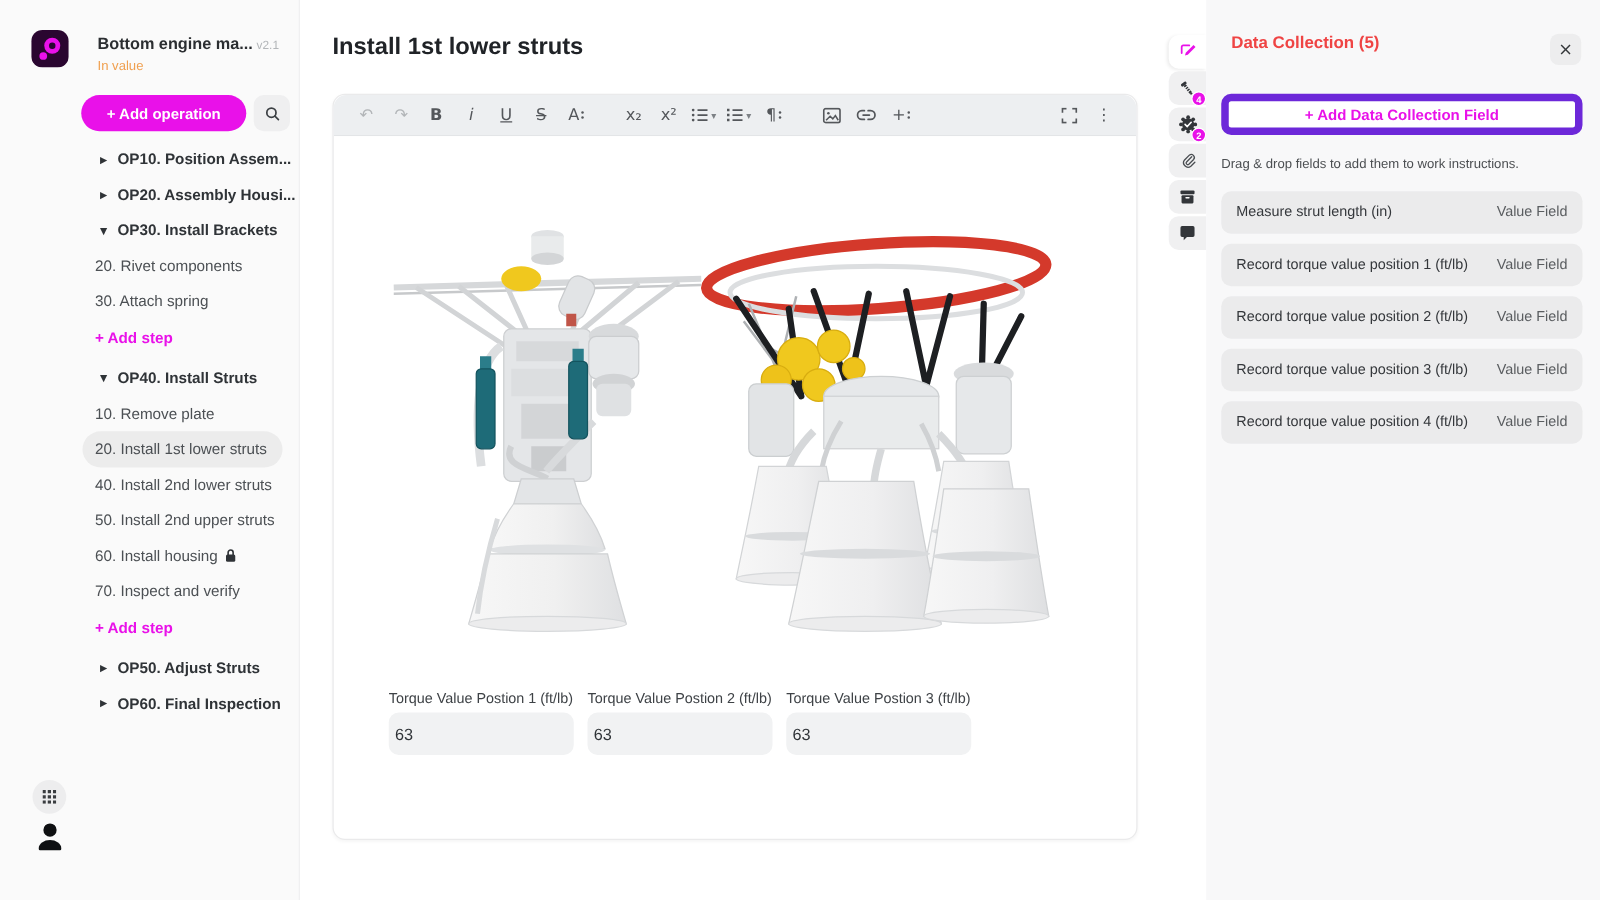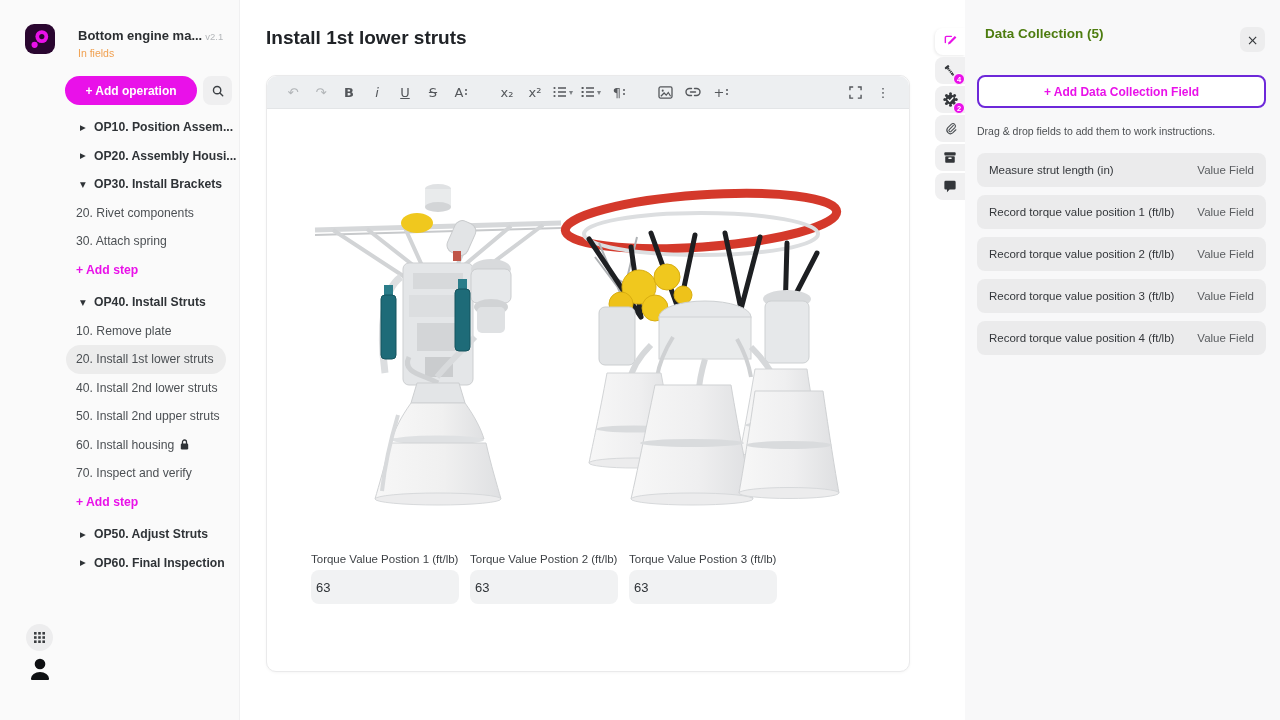--- a/index.html
+++ b/index.html
@@ -75,27 +75,27 @@
   .tab.active { background:#fff; box-shadow:-1px 1px 3px rgba(0,0,0,.08); }
   .badge { position:absolute; right:0; bottom:-1px; width:12px; height:12px;
     border-radius:50%; background:#e911e9; border:1px solid #fff; color:#fff;
     font-size:7.5px; font-weight:bold; display:flex; align-items:center;
     justify-content:center; }
 
   
   .panel { position:absolute; left:965px; top:0; width:315px; height:720px;
     background:#f8f8f9; }
   .panel-title { position:absolute; left:20px; top:26px; font-size:13.5px;
-    font-weight:bold; color:#4d7c0f; }
+    font-weight:bold; color:#ef4444; }
   .close-btn { position:absolute; right:15px; top:27px; width:25px; height:25px;
     background:#ededee; border:none; border-radius:7px; font-size:14px;
     color:#34373a; cursor:pointer; display:flex; align-items:center;
     justify-content:center; font-family:"DejaVu Sans", sans-serif; }
   .add-field { position:absolute; left:12px; top:75px; width:289px; height:33px;
-    background:#fff; border:2px solid #6d28d9; border-radius:8px; color:#e911e9;
+    background:#fff; border:6px solid #6d28d9; border-radius:8px; color:#e911e9;
     font-weight:bold; font-size:12px; font-family:inherit; cursor:pointer; }
   .hint { position:absolute; left:12px; top:125px; font-size:10.5px; color:#4c4f52; }
   .dc-list { position:absolute; left:12px; top:153px; width:289px; }
   .dc-row { width:289px; height:34px; margin-bottom:8px; background:#ebebec;
     border-radius:8px; display:flex; align-items:center;
     justify-content:space-between; padding:0 12px; cursor:grab; }
   .dc-label { font-size:11.5px; color:#34373b; }
   .dc-type { font-size:11.5px; color:#5a5d60; }
 
   svg { display:block; }
@@ -109,21 +109,21 @@
       <rect width="30" height="30" rx="9" fill="#2a0630"></rect>
       <circle cx="16.8" cy="12.6" r="6.4" fill="#e911e9"></circle>
       <circle cx="16.8" cy="12.6" r="2.6" fill="#2a0630"></circle>
       <circle cx="9.6" cy="20.8" r="3.1" fill="#e911e9"></circle>
     </svg>
   </div>
   <div class="proj">
     <div>
       <span class="proj-title">Bottom engine ma...</span><span class="proj-ver">v2.1</span>
     </div>
-    <div class="proj-status">In fields</div>
+    <div class="proj-status">In value</div>
   </div>
   <button class="add-op">+ Add operation</button>
   <button class="search-btn">
     <svg width="14" height="14" viewBox="0 0 16 16">
       <circle cx="7" cy="7" r="4.2" fill="none" stroke="#3c4044" stroke-width="1.6"></circle>
       <path d="M10.2 10.2l3.2 3.2" stroke="#3c4044" stroke-width="1.6" stroke-linecap="round"></path>
     </svg>
   </button>
 
   <div class="nav-list">

